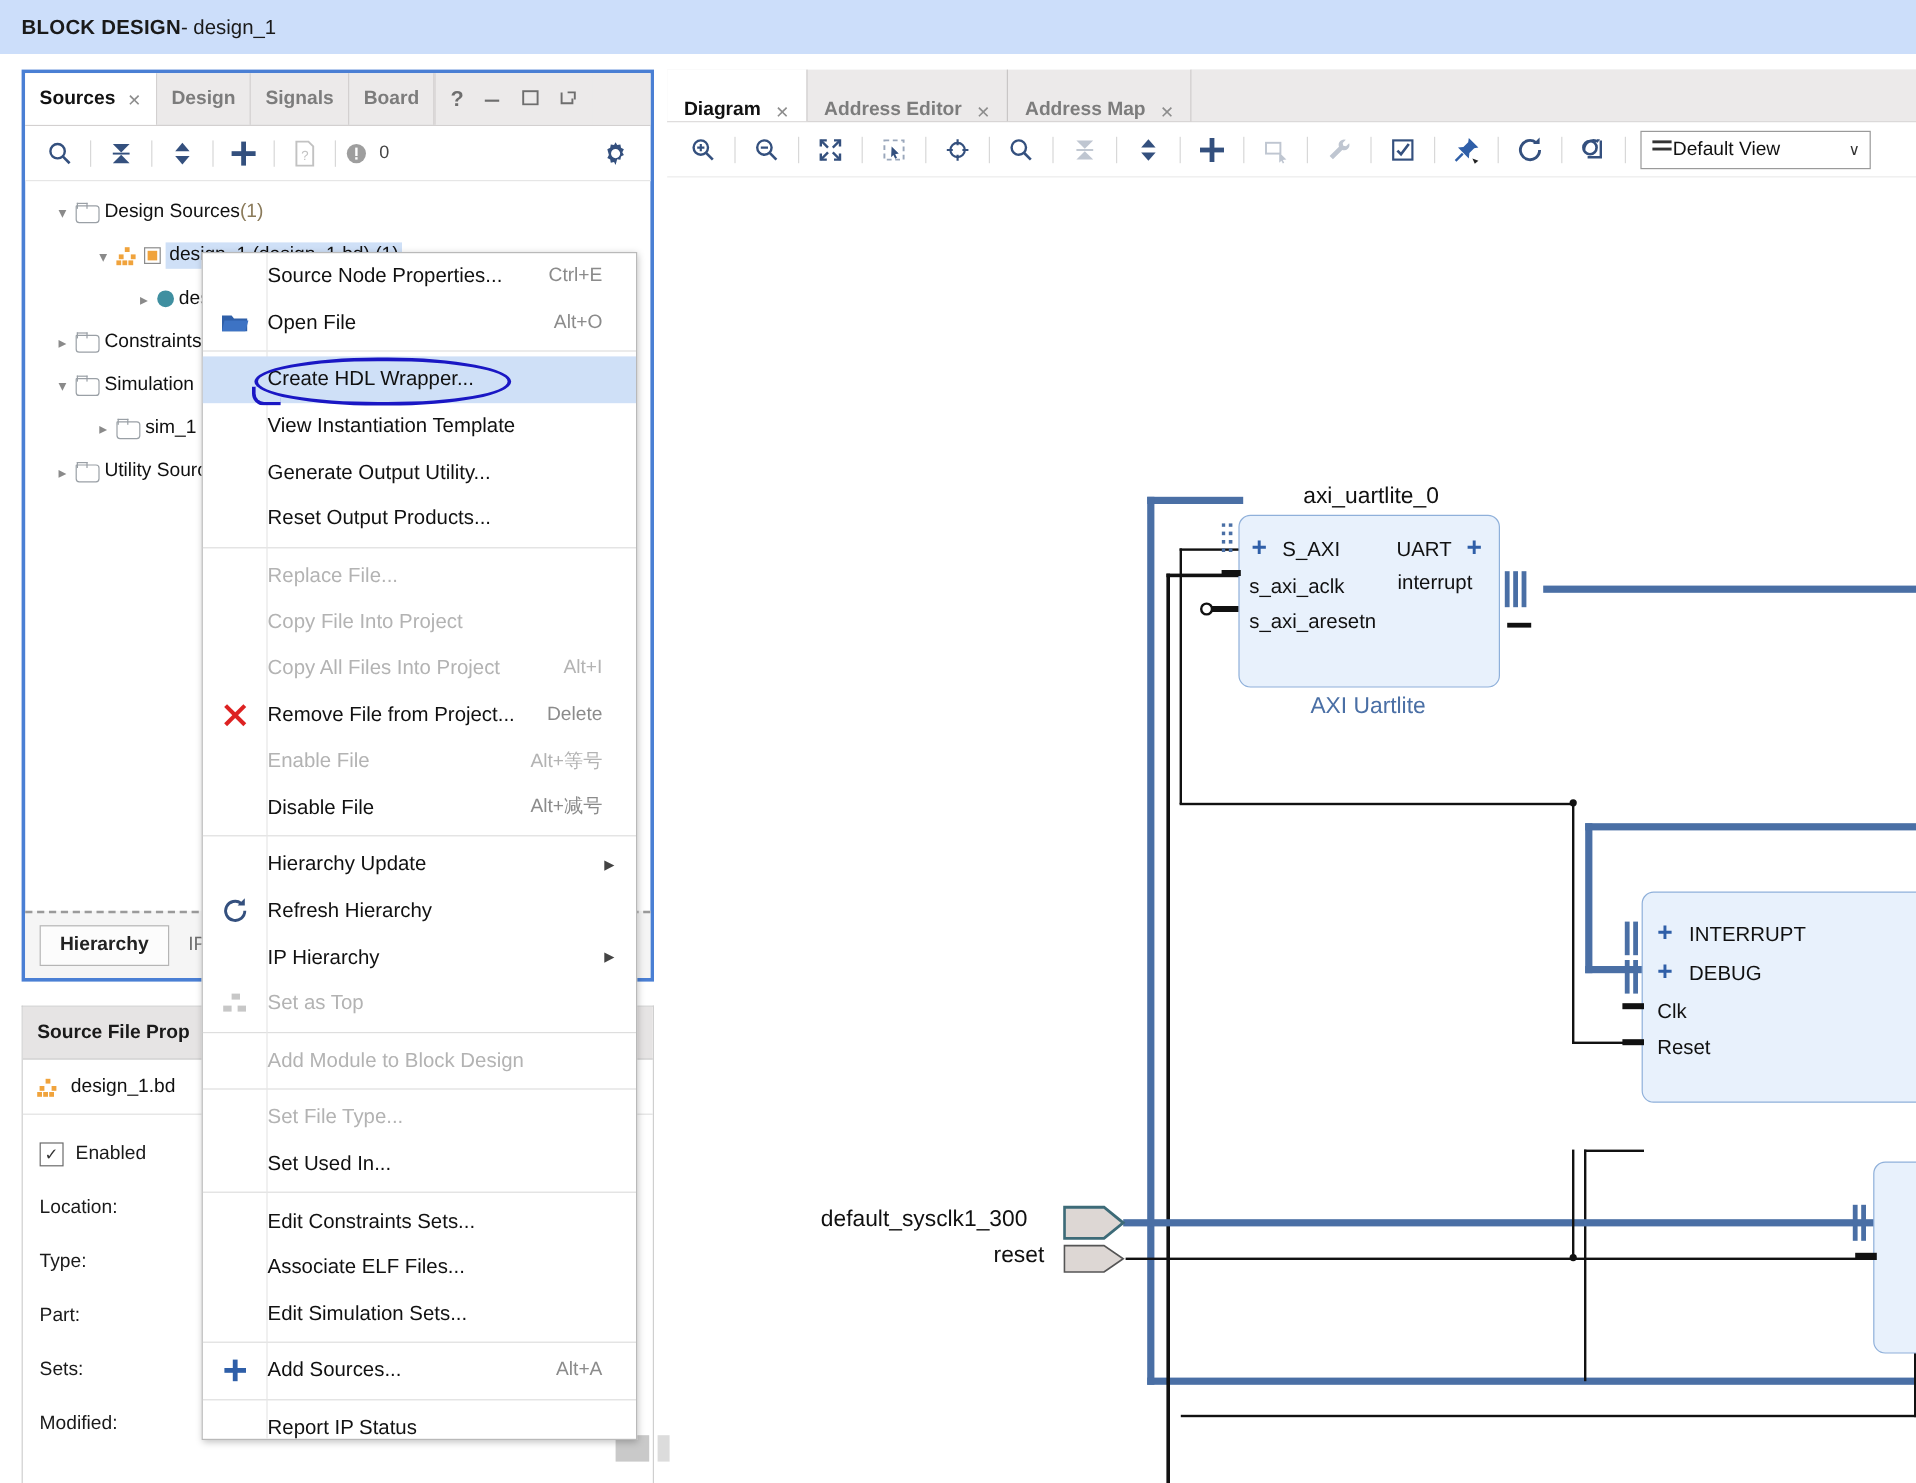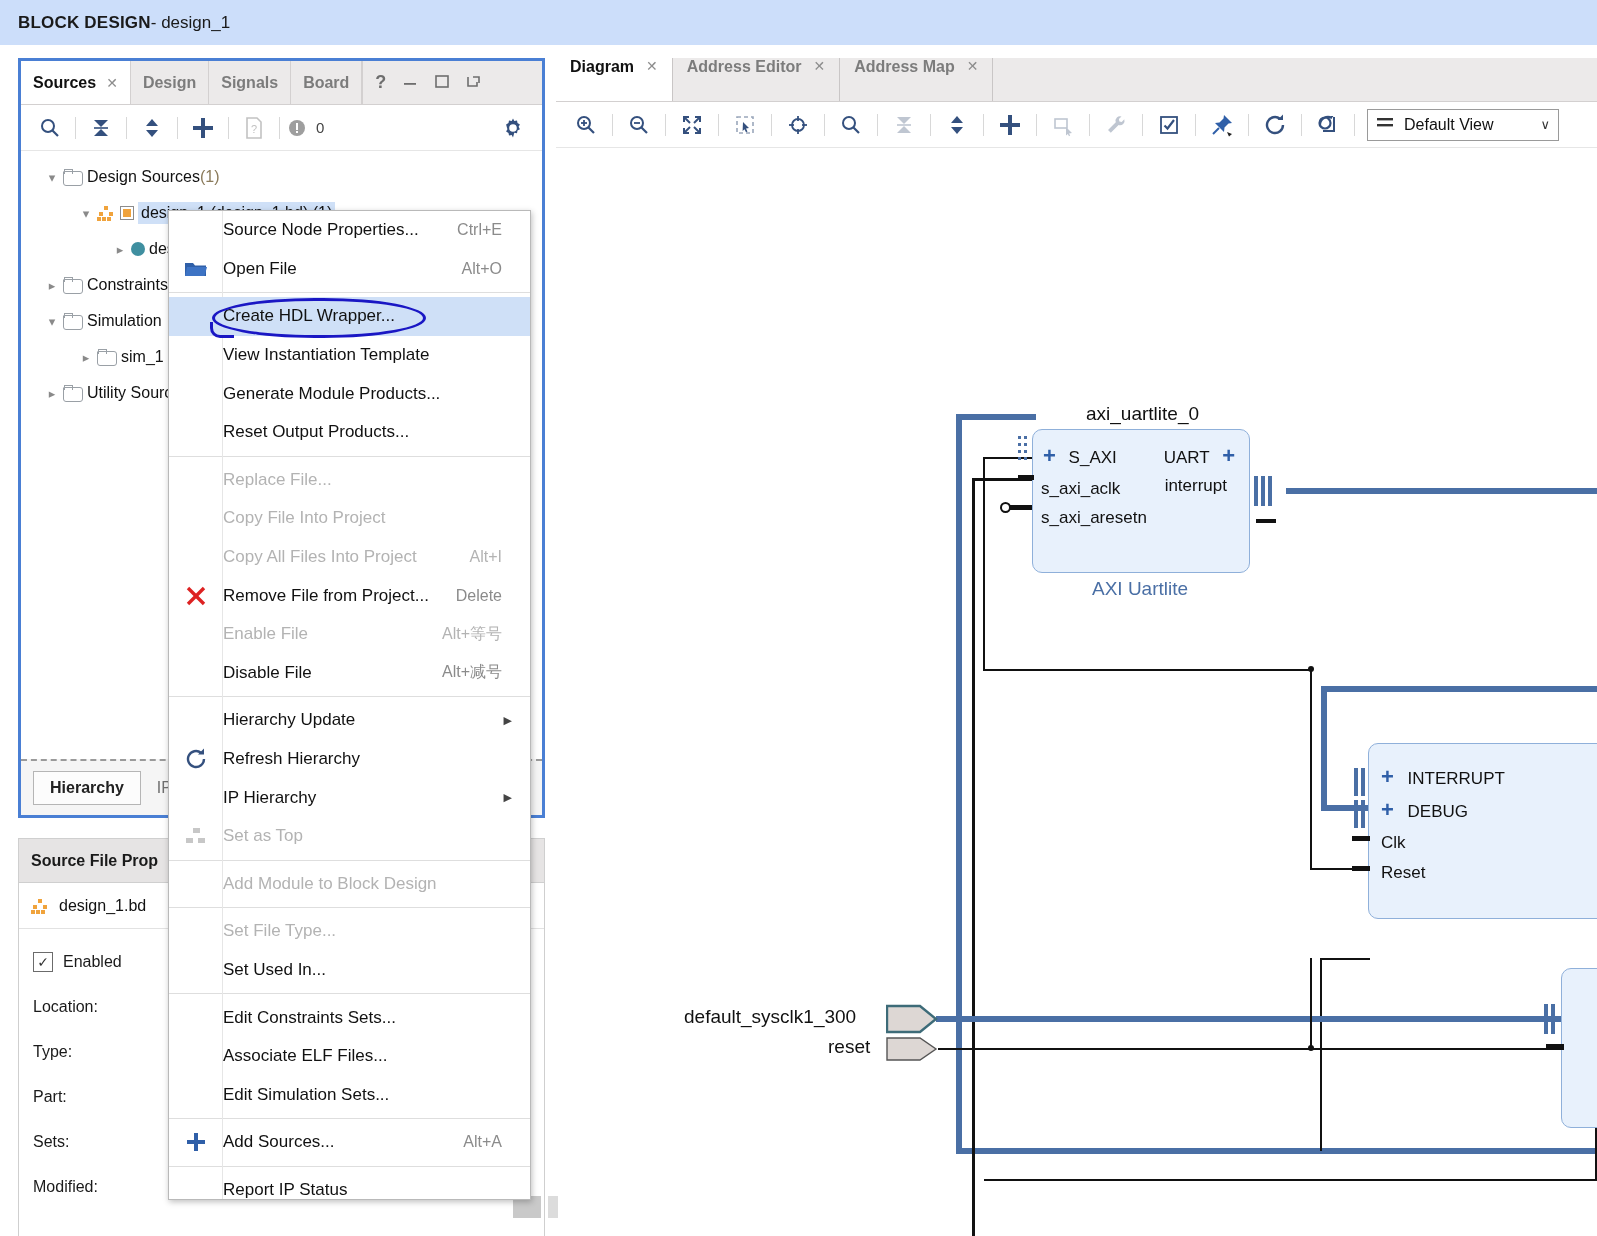--- a/index.html
+++ b/index.html
@@ -114,28 +114,28 @@
   .chk {
     width:20px;height:20px;border:1.6px solid #6b6b6b;background:#fff;
     display:inline-flex;align-items:center;justify-content:center;font-size:14px;color:#333;
   }
 
   
   .diagram-panel {
     position:absolute; left:556px; top:58px; width:1041px; height:1178px; background:#fff;
   }
   .dtabbar { height:44px; background:#eceaea; display:flex; align-items:stretch; border-bottom:1px solid #d3d0d0; }
-  .dtab { display:flex;align-items:flex-start;gap:12px;padding:0 14px;font-size:16px;font-weight:bold;color:#7c7c7c;border-right:1px solid #c9c6c6;}
+  .dtab { display:flex;align-items:flex-end;gap:12px;padding:0 14px;font-size:16px;font-weight:bold;color:#7c7c7c;border-right:1px solid #c9c6c6;}
   .dtab.active{background:#fff;color:#111;}
   .dtab .x{font-size:14px;font-weight:normal;color:#8d8d8d;}
   .dtoolbar { height:46px; display:flex; align-items:center; padding:0 6px; background:#fff; border-bottom:1px solid #e6e6e6;}
   .dtb { width:48px;height:46px;display:flex;align-items:center;justify-content:center;}
   .viewsel {
     margin-left:10px; height:32px; min-width:192px; border:1.5px solid #9a9a9a; background:#fff;
-    display:flex;align-items:center;gap:10px;padding:0 8px;font-size:16px;color:#111;
+    display:flex;align-items:center;padding:0 8px;font-size:16px;color:#111;
   }
   .viewsel .caret{margin-left:auto;font-size:13px;color:#333;}
   .canvas { position:relative; width:1041px; height:1088px; background:#fff; overflow:hidden; }
 
   .blk {
     position:absolute; background:#e8f1fc; border:1.5px solid #8fb0da; border-radius:10px;
   }
   .blk-title { position:absolute; font-size:19px; color:#111; white-space:nowrap; }
   .blk-sub { position:absolute; font-size:19px; color:#4a6fa5; white-space:nowrap; }
   .pin { position:absolute; font-size:17px; color:#111; white-space:nowrap; }
@@ -692,21 +692,21 @@
       <span class="mlabel">Create HDL Wrapper...</span>
       <span class="mkey"></span>
     </div>
     <div class="mrow">
       <span class="micon"></span>
       <span class="mlabel">View Instantiation Template</span>
       <span class="mkey"></span>
     </div>
     <div class="mrow">
       <span class="micon"></span>
-      <span class="mlabel">Generate Module Products...</span>
+      <span class="mlabel">Generate Output Utility...</span>
       <span class="mkey"></span>
     </div>
     <div class="mrow">
       <span class="micon"></span>
       <span class="mlabel">Reset Output Products...</span>
       <span class="mkey"></span>
     </div>
     <div class="msep"></div>
 
     <div class="mrow disabled">

